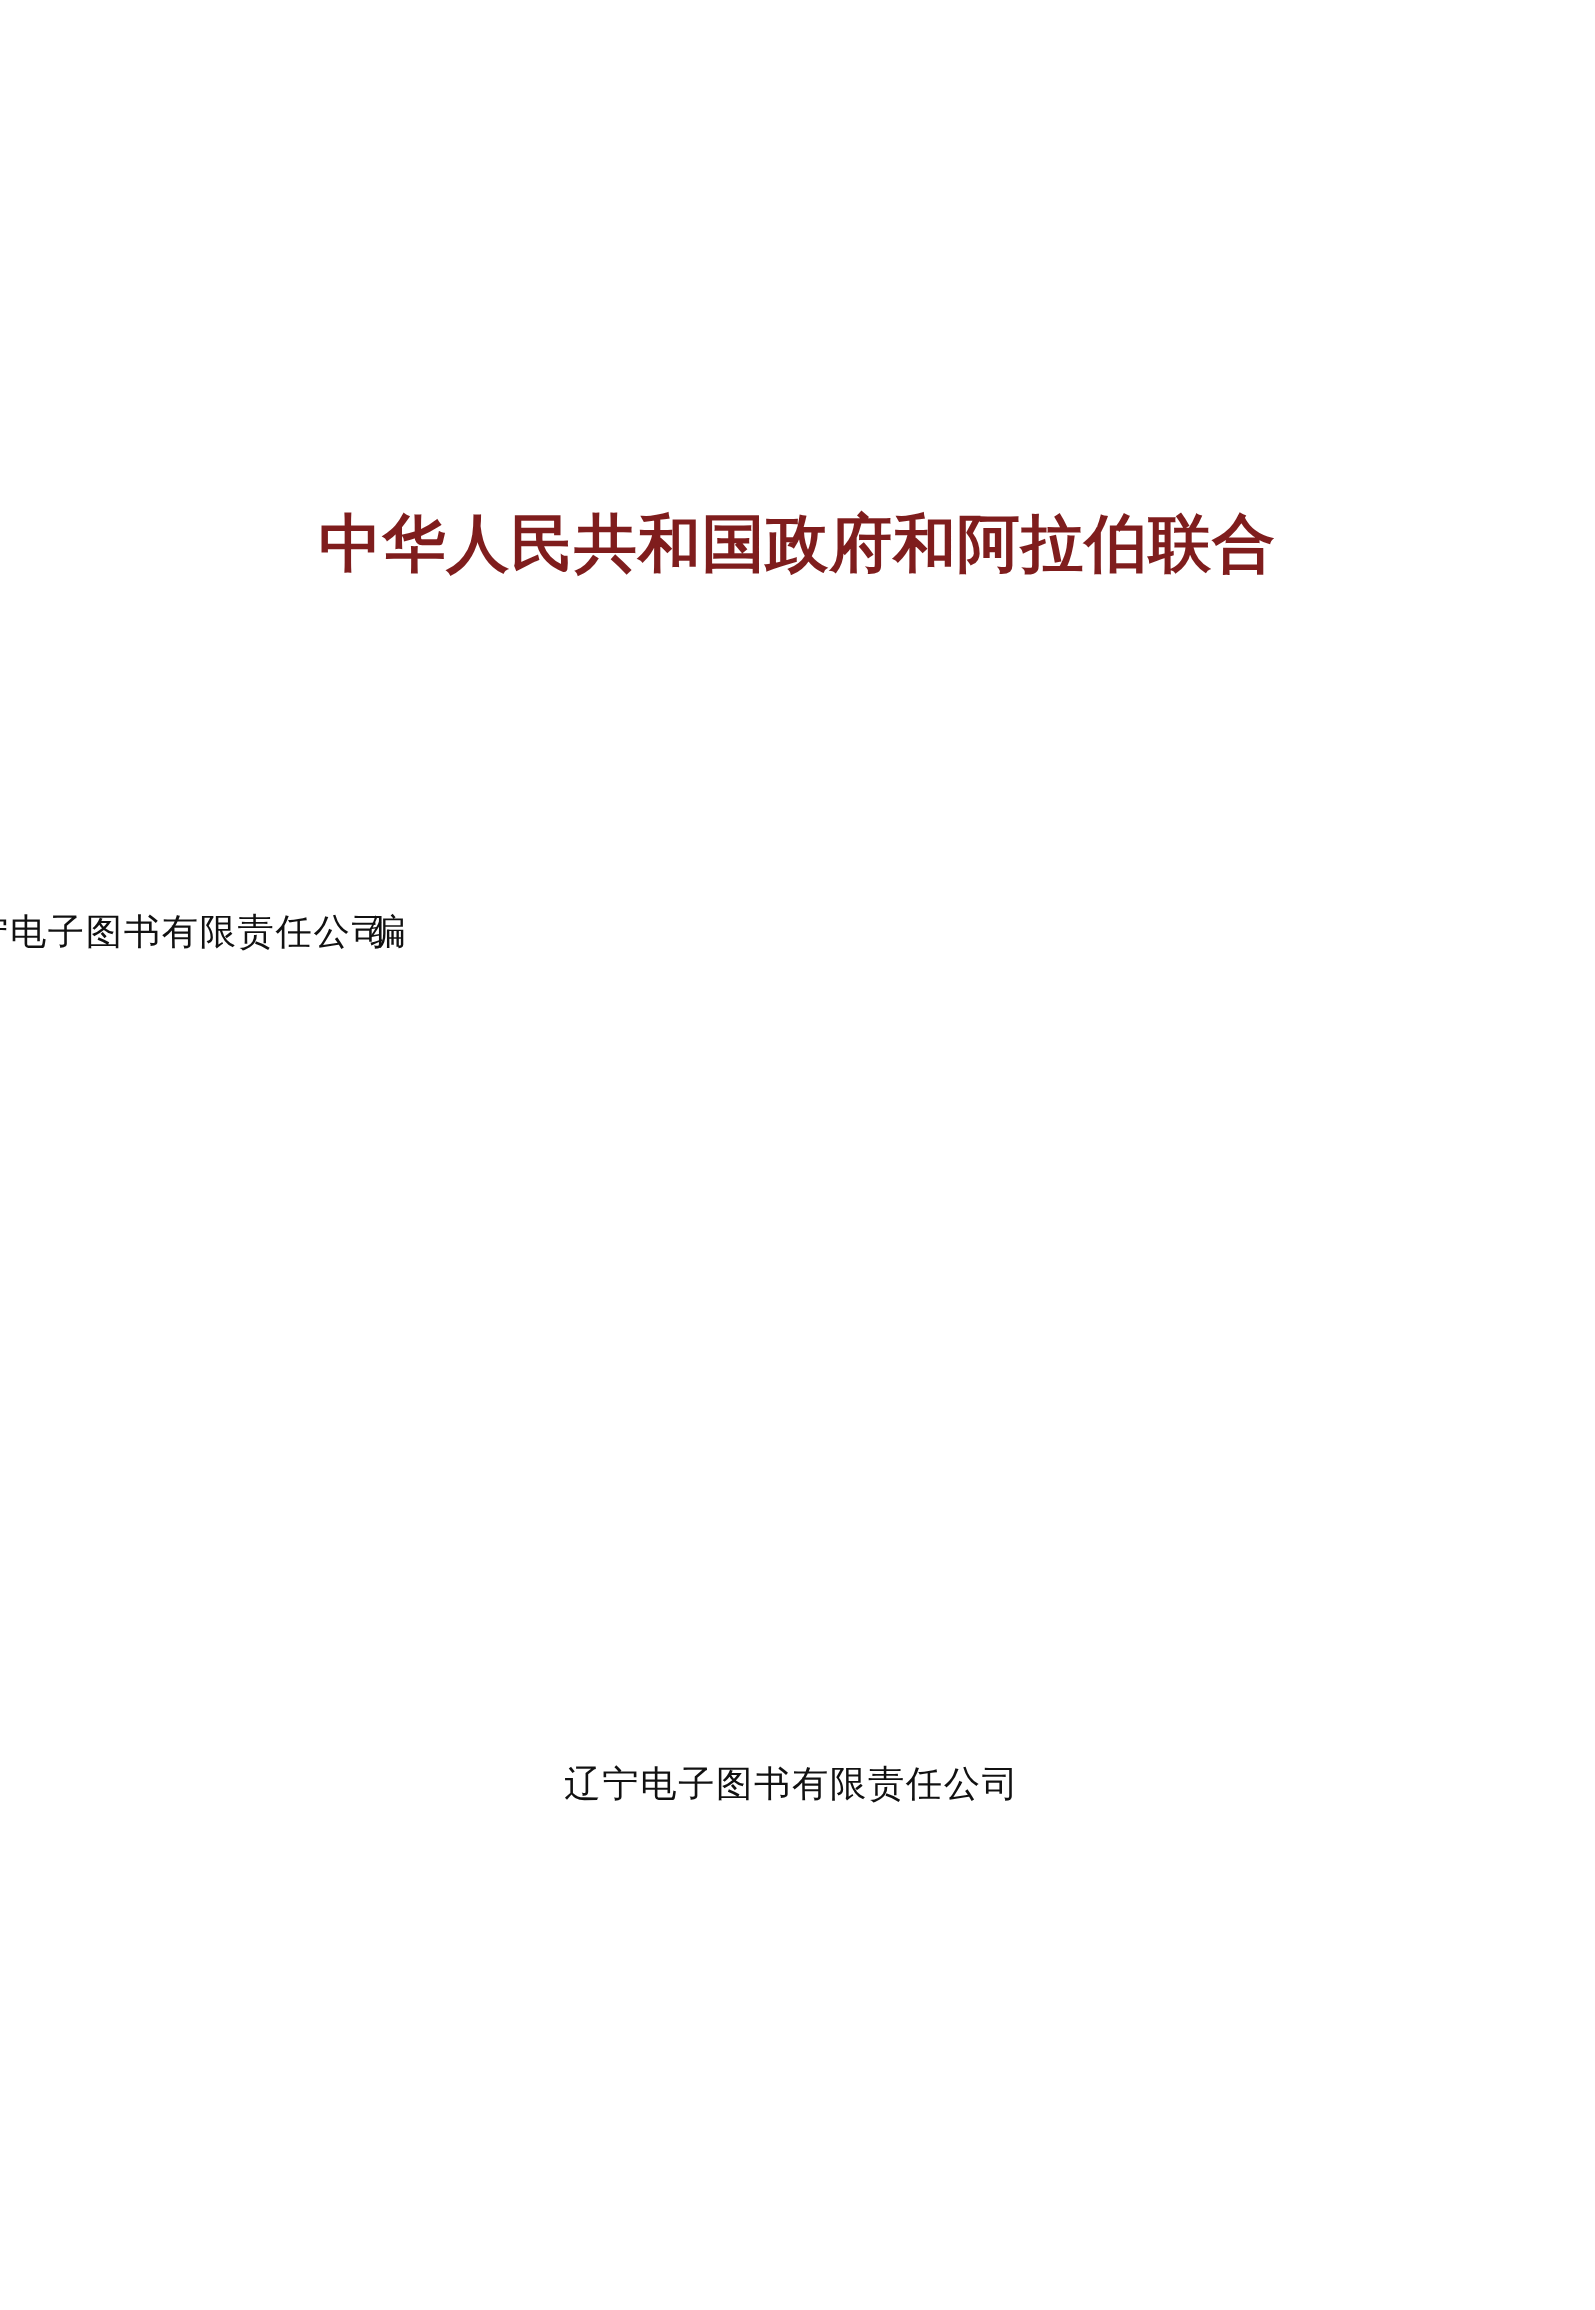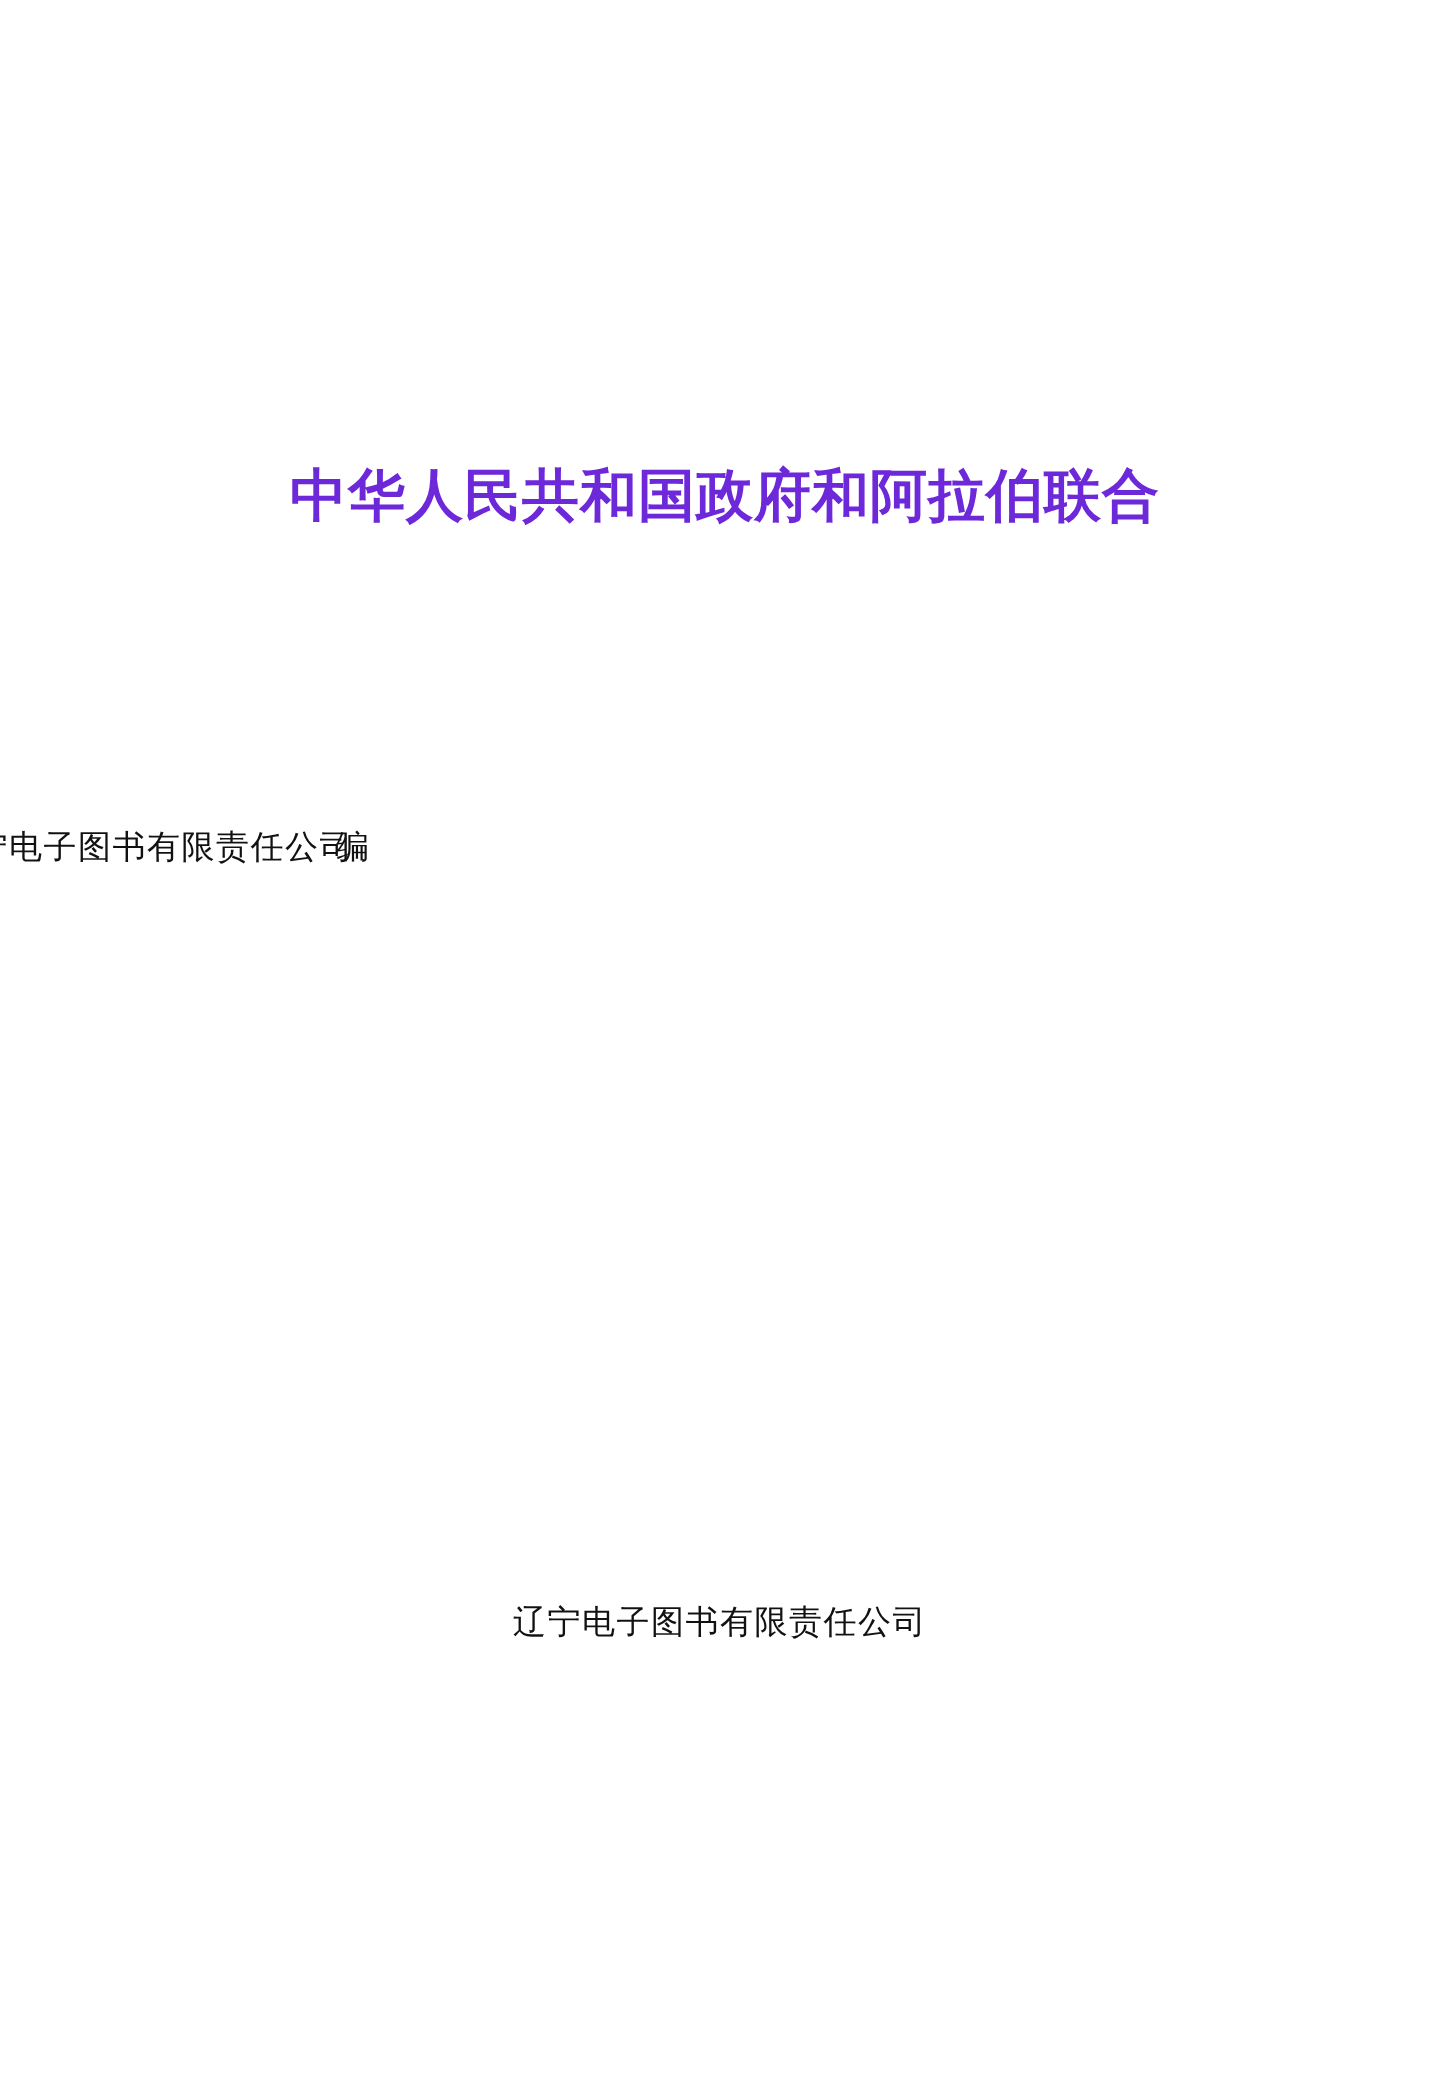--- a/index.html
+++ b/index.html
@@ -22,21 +22,21 @@
     left: 0;
     top: 455px;
     width: 1450px;
     text-align: center;
   }
   .title-line {
     font-size: 57px;
     line-height: 1.45;
     letter-spacing: 1px;
     font-weight: 600;
-    color: #6d28d9;
+    color: #7f1d1d;
     white-space: nowrap;
   }
   .editor-block {
     position: absolute;
     left: 0;
     top: 825px;
     width: 1450px;
     text-align: left;
   }
   .editor-line {

